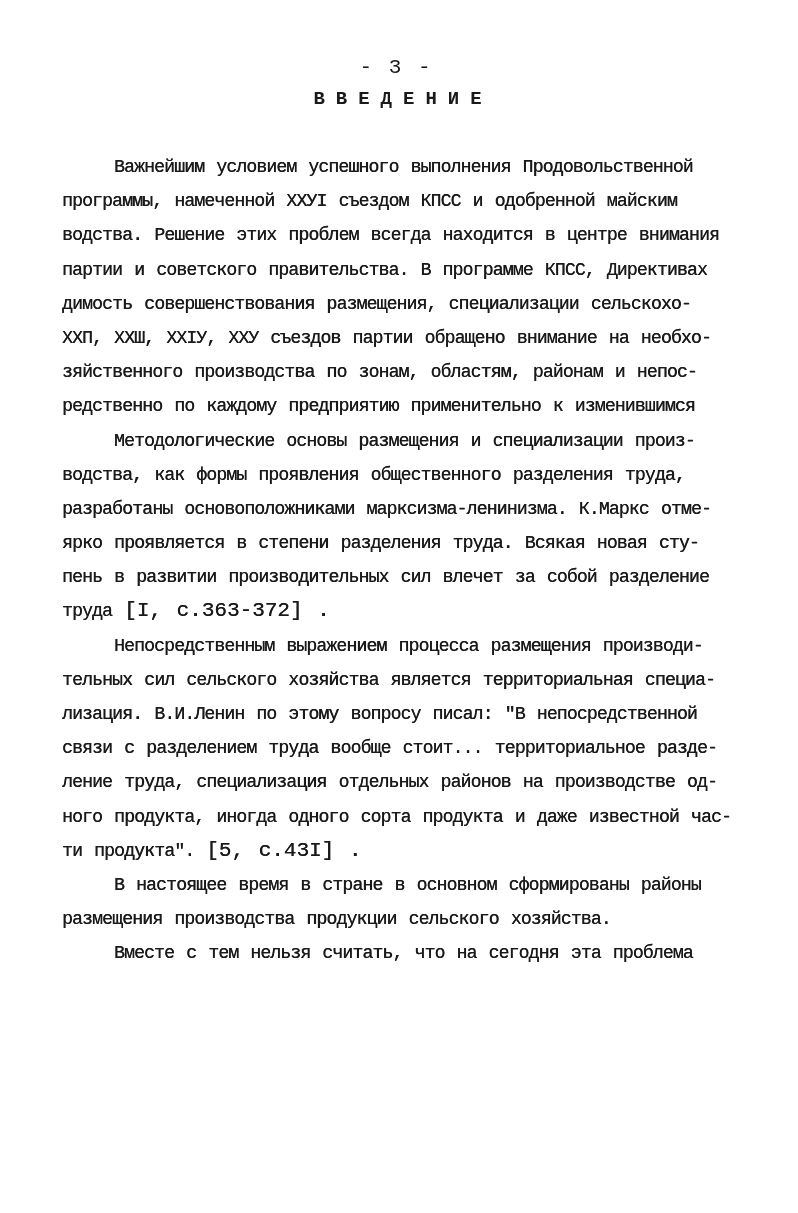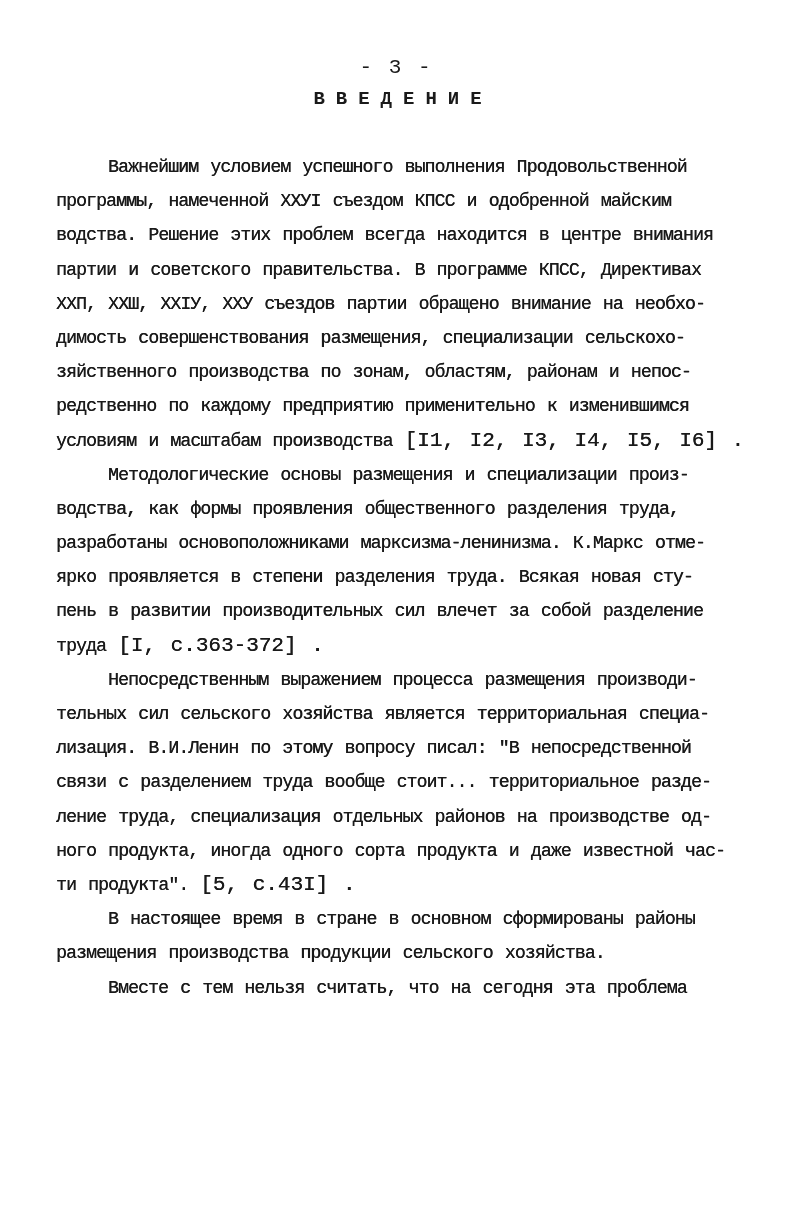--- a/index.html
+++ b/index.html
@@ -38,21 +38,21 @@
       left: 0;
       width: 798px;
       text-align: center;
       font-size: 19px;
       letter-spacing: 11px;
       font-weight: bold;
       transform: translateX(4px);
     }
     .body {
       position: absolute;
-      left: 56px;
+      left: 62px;
       top: 150px;
       width: 700px;
     }
     .line {
       height: 34.2px;
       line-height: 34.2px;
       font-size: 18.2px;
       white-space: nowrap;
       letter-spacing: -0.9px;
       word-spacing: 2px;
@@ -69,25 +69,24 @@
 
 <div class="page">
   <div class="page-number">- 3 -</div>
   <div class="title">ВВЕДЕНИЕ</div>
 
   <div class="body">
     <div class="line indent"><span>Важнейшим условием успешного выполнения Продовольственной</span></div>
     <div class="line"><span>программы, намеченной ХХУI съездом КПСС и одобренной майским</span></div>
     <div class="line"><span>водства. Решение этих проблем всегда находится в центре внимания</span></div>
     <div class="line"><span>партии и советского правительства. В программе КПСС, Директивах</span></div>
+    <div class="line"><span>димость совершенствования размещения, специализации сельскохо-</span></div>
     <div class="line"><span>ХХП, ХХШ, ХХIУ, ХХУ съездов партии обращено внимание на необхо-</span></div>
-    <div class="line"><span>димость совершенствования размещения, специализации сельскохо-</span></div>
     <div class="line"><span>зяйственного производства по зонам, областям, районам и непос-</span></div>
     <div class="line"><span>редственно по каждому предприятию применительно к изменившимся</span></div>
-    <div class="line"><span>условиям и масштабам производства</span> <span class="ref">[I1, I2, I3, I4, I5, I6] .</span></div>
     <div class="line indent"><span>Методологические основы размещения и специализации произ-</span></div>
     <div class="line"><span>водства, как формы проявления общественного разделения труда,</span></div>
     <div class="line"><span>разработаны основоположниками марксизма-ленинизма. К.Маркс отме-</span></div>
     <div class="line"><span>ярко проявляется в степени разделения труда. Всякая новая сту-</span></div>
     <div class="line"><span>пень в развитии производительных сил влечет за собой разделение</span></div>
     <div class="line"><span>труда</span> <span class="ref">[I, с.363-372] .</span></div>
     <div class="line indent"><span>Непосредственным выражением процесса размещения производи-</span></div>
     <div class="line"><span>тельных сил сельского хозяйства является территориальная специа-</span></div>
     <div class="line"><span>лизация. В.И.Ленин по этому вопросу писал: "В непосредственной</span></div>
     <div class="line"><span>связи с разделением труда вообще стоит... территориальное разде-</span></div>

